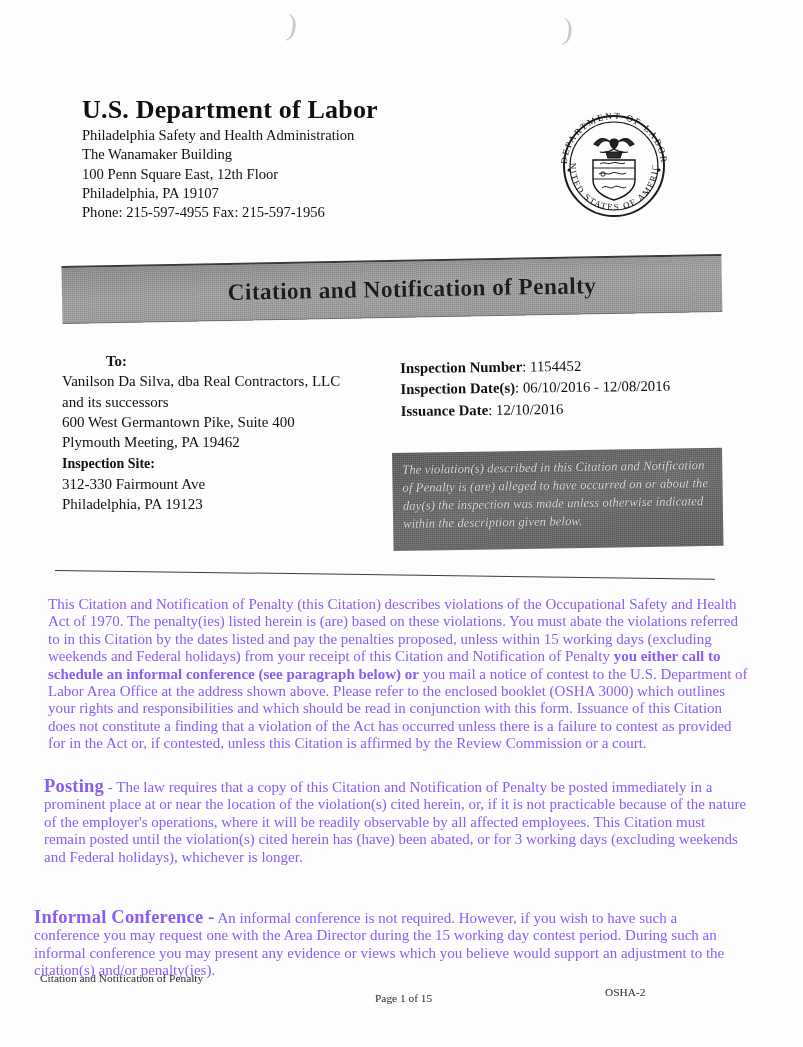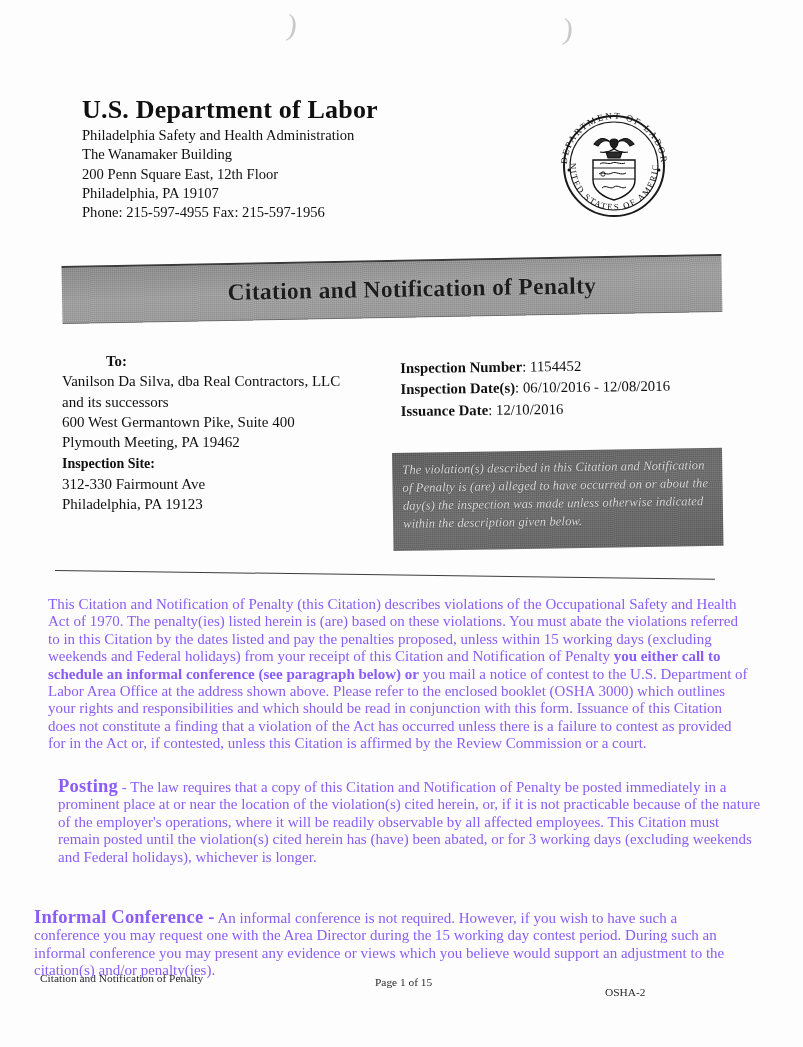--- a/index.html
+++ b/index.html
@@ -164,57 +164,57 @@
 
   
   .body-para {
     position: absolute;
     font-size: 15px;
     line-height: 17.4px;
     text-align: left;
     color: #8b5cf6;
   }
   #para-intro { left: 48px; top: 596px; width: 700px; }
-  #para-posting { left: 58px; top: 778px; width: 706px; font-family: Liberation Serif, serif; }
+  #para-posting { left: 44px; top: 778px; width: 706px; font-family: Liberation Serif, serif; }
   #para-informal { left: 34px; top: 884px; width: 708px; margin-top: 25px; }
 
   .section-head {
     font-size: 18.5px;
     font-weight: bold;
     letter-spacing: 0.2px;
   }
   .bold-run { font-weight: bold; }
 
   
   #footer {
     position: absolute;
     left: 40px;
     top: 972px;
     width: 730px;
     height: 22px;
     font-size: 11.4px;
     color: #2a2a2a;
   }
   #footer-left { position: absolute; left: 0; top: 0; white-space: nowrap; }
-  #footer-center { position: absolute; left: 335px; top: 4px; white-space: nowrap; }
+  #footer-center { position: absolute; left: 335px; top: 20px; white-space: nowrap; }
   #footer-right { position: absolute; left: 565px; top: 14px; white-space: nowrap; }
 </style>
 </head>
 <body>
 
 <div id="page">
 
   <div class="artifact a1">)</div>
   <div class="artifact a2">)</div>
 
   <div id="letterhead">
     <div id="dol-title">U.S. Department of Labor</div>
     <div class="lh-line">Philadelphia Safety and Health Administration</div>
     <div class="lh-line">The Wanamaker Building</div>
-    <div class="lh-line">200 Penn Square East, 12th Floor</div>
+    <div class="lh-line">100 Penn Square East, 12th Floor</div>
     <div class="lh-line">Philadelphia, PA 19107</div>
     <div class="lh-line">Phone: 215-597-4955  Fax: 215-597-1956</div>
   </div>
 
   <div id="seal">
     <svg width="136" height="112" viewBox="0 0 136 112" xmlns="http://www.w3.org/2000/svg">
       <defs>
         <path id="arcTop" d="M 21,58 A 47,47 0 0 1 115,58" fill="none"></path>
         <path id="arcBottom" d="M 24,58 A 44,44 0 0 0 112,58" fill="none"></path>
       </defs>

